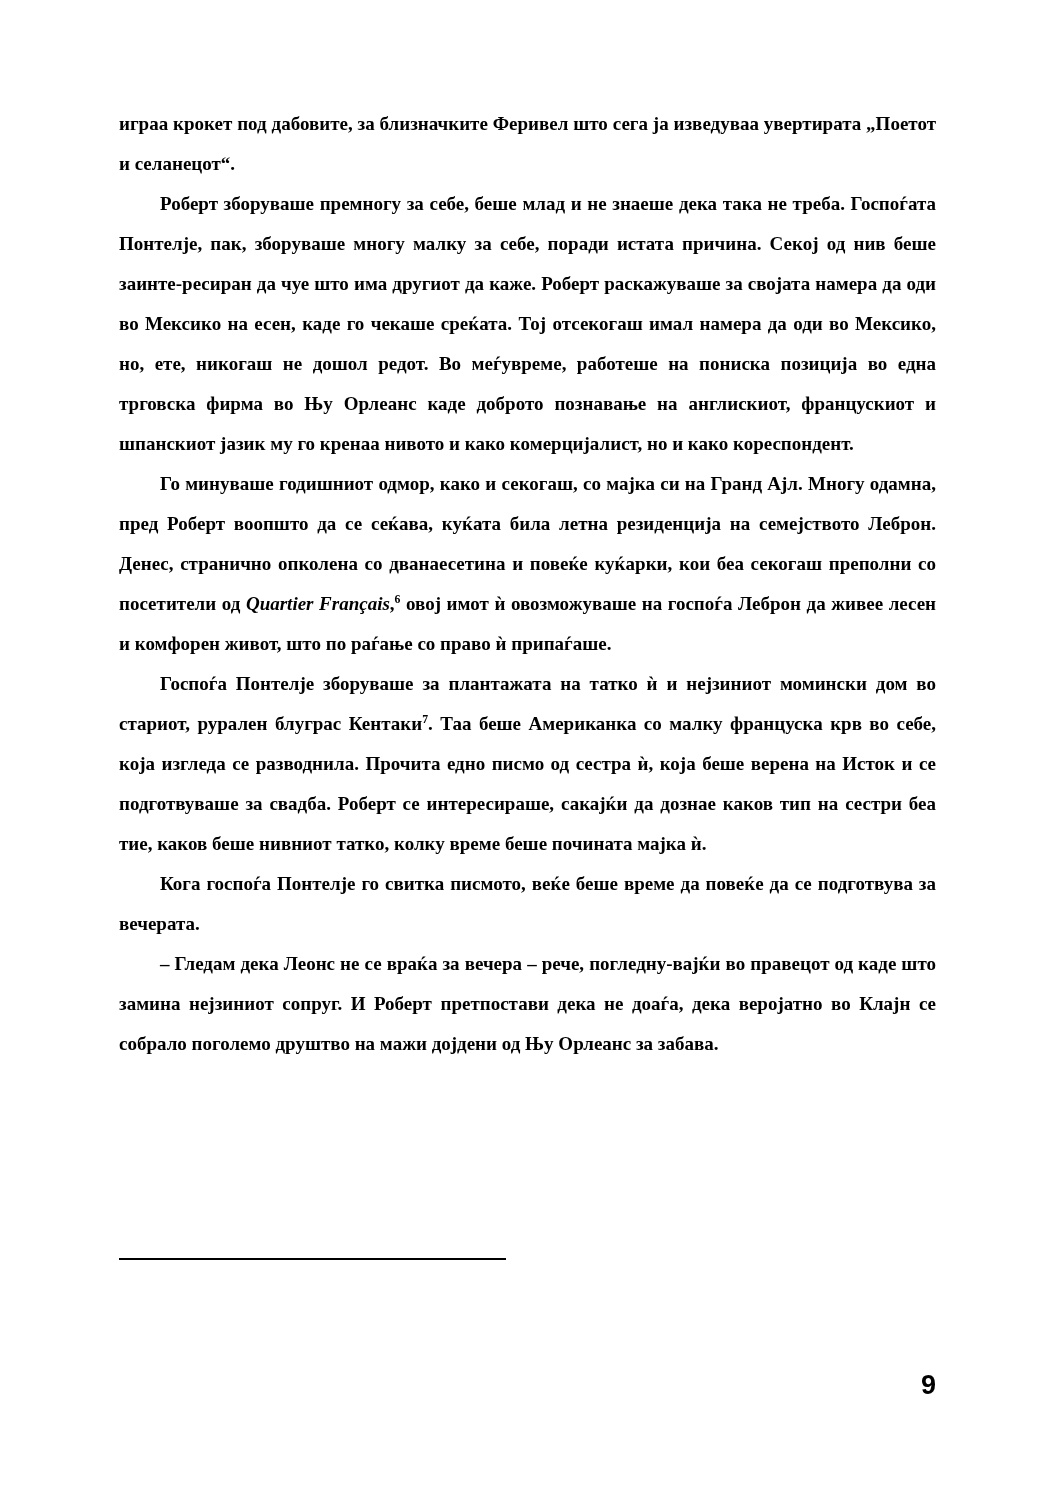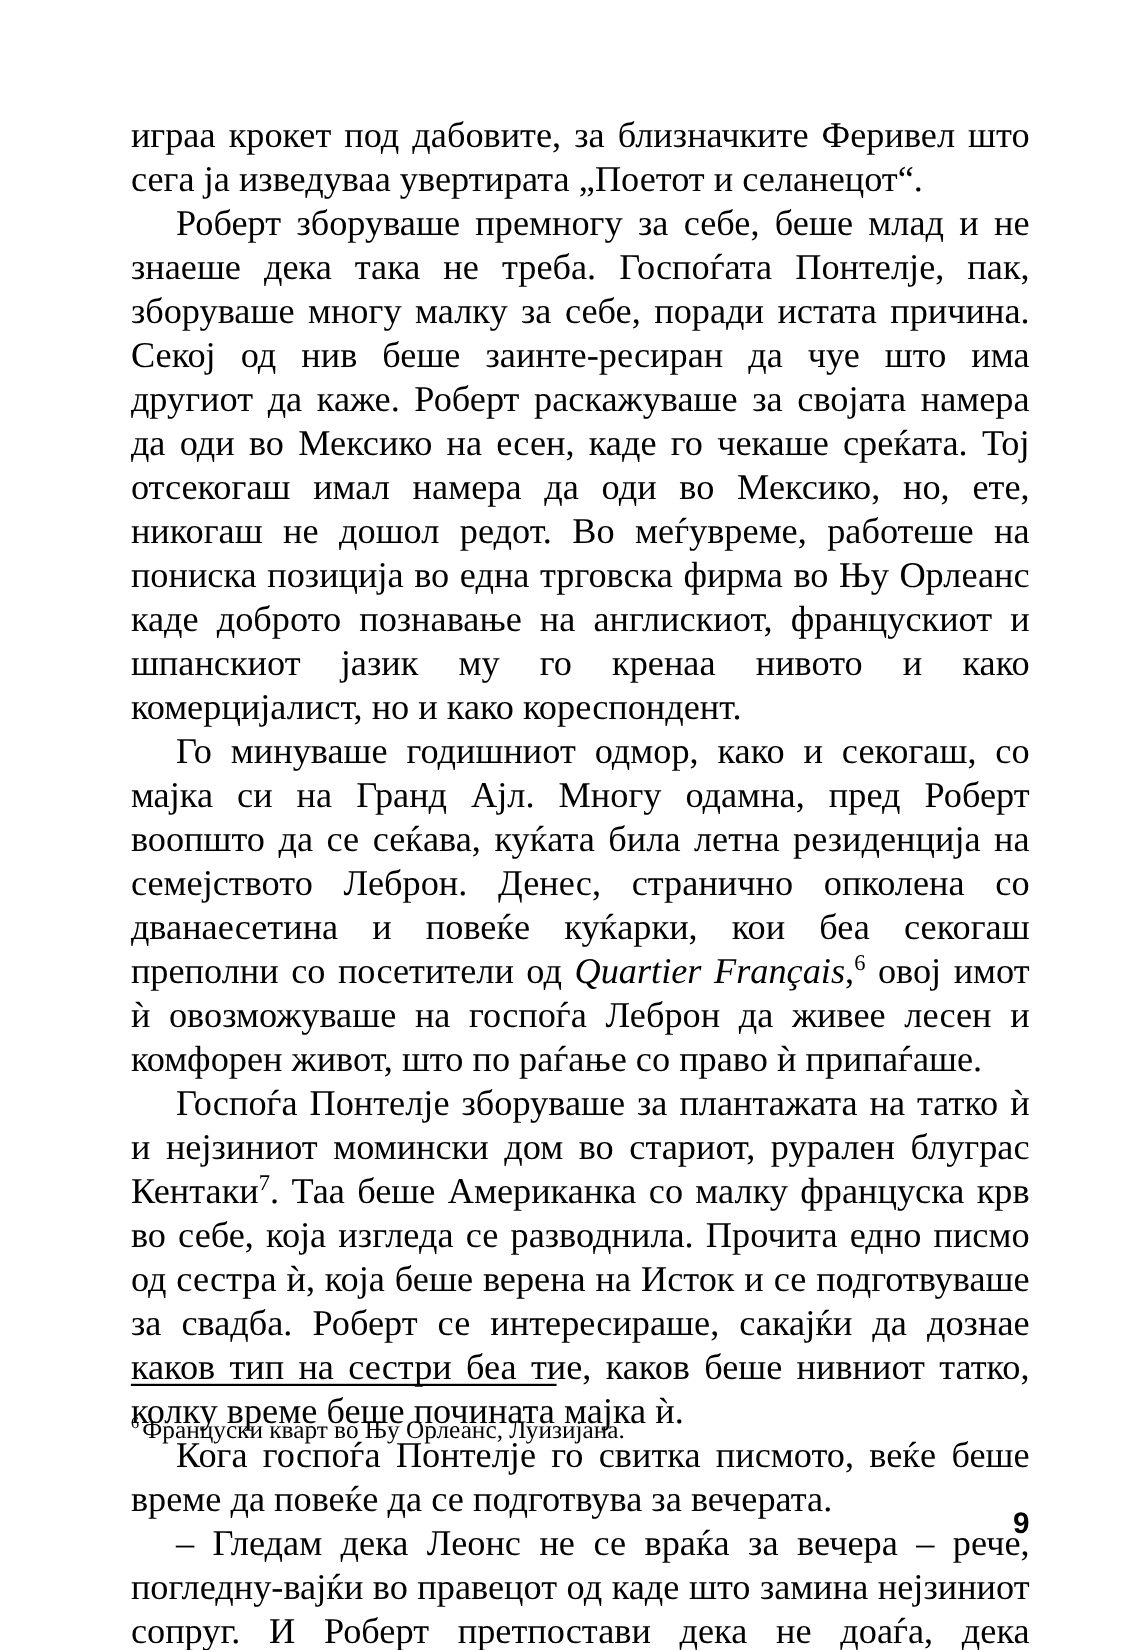--- a/index.html
+++ b/index.html
@@ -17,25 +17,26 @@
     color: #000000;
   }
   .textblock {
     position: absolute;
     left: 119px;
     top: 104px;
     width: 817px;
   }
   p.para {
     margin: 0;
-    font-size: 33px;
+    font-size: 19px;
     line-height: 40px;
     text-align: justify;
     text-justify: inter-word;
     hyphens: manual;
+    font-weight: bold;
     -webkit-hyphens: manual;
   }
   p.para.indent {
     text-indent: 41px;
   }
   .ital {
     font-style: italic;
   }
   sup.fnref {
     font-size: 0.62em;
@@ -99,21 +100,18 @@
 
     <p class="para indent">Кога госпоѓа Понтелје го свитка писмото, веќе беше време да повеќе да се подготвува за вечерата.</p>
 
     <p class="para indent">– Гледам дека Леонс не се враќа за вечера – рече, погледну-вајќи во правецот од каде што замина нејзиниот сопруг. И Роберт претпостави дека не доаѓа, дека веројатно во Клајн се собрало поголемо друштво на мажи дојдени од Њу Орлеанс за забава.</p>
 
   </div>
 
   <div class="footnotes">
     <div class="fn-rule"></div>
 
-    <p class="footnote">
-      <sup>6</sup><span>Француски кварт во Њу Орлеанс, Луизијана.</span>
-    </p>
 
   </div>
 
   <div class="pagenum">9</div>
 
 </div>
 
 </body></html>

